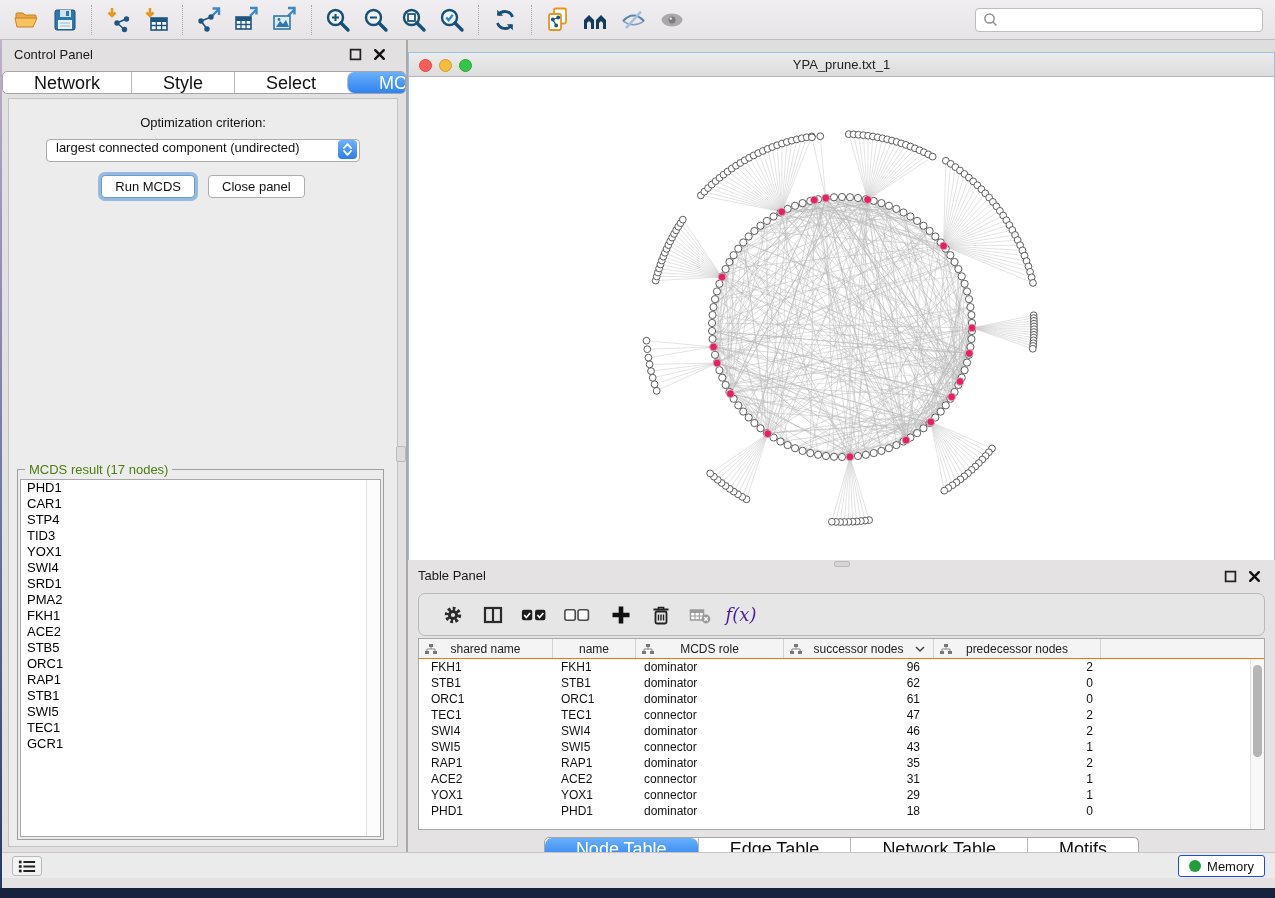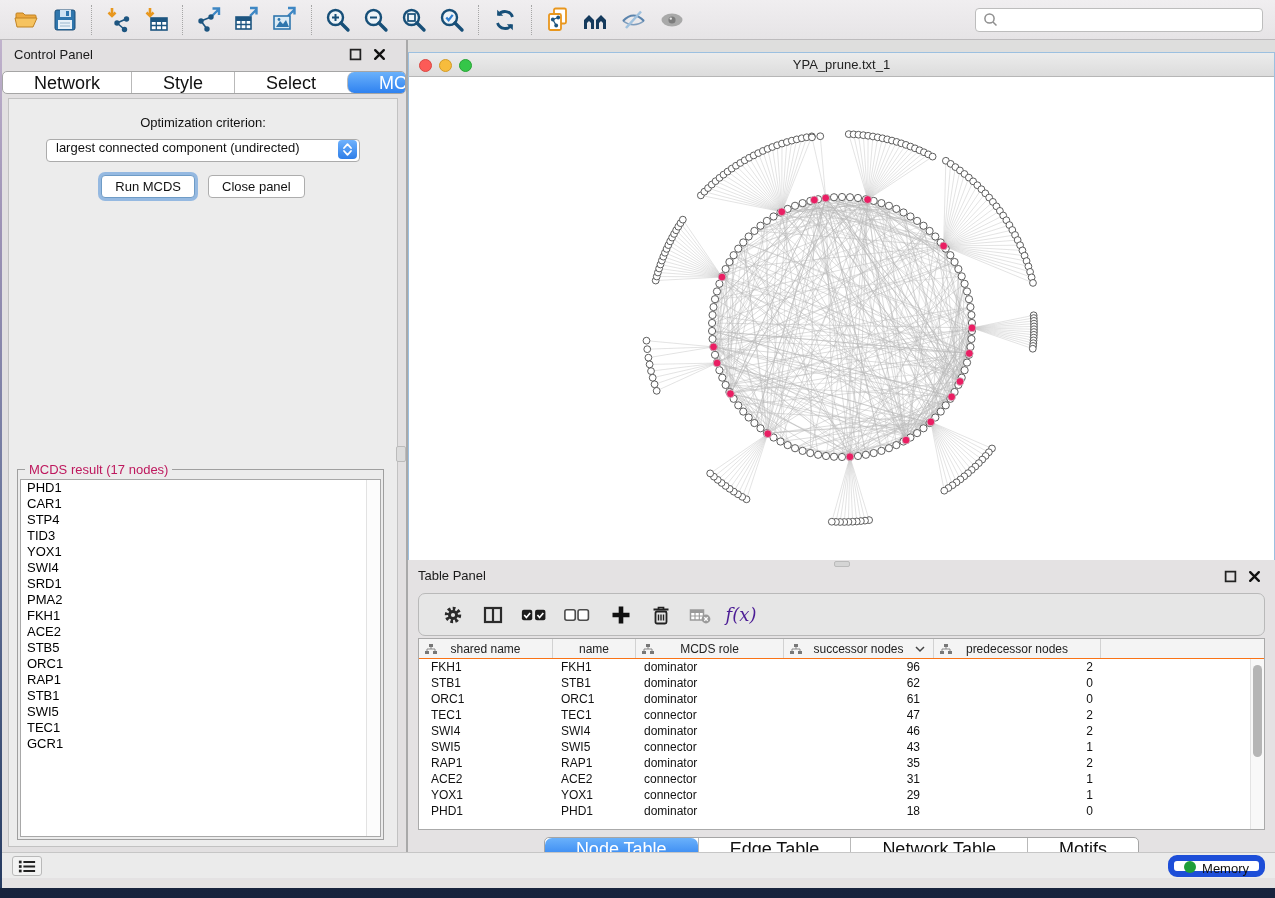--- a/index.html
+++ b/index.html
@@ -40,21 +40,21 @@
   .select-box { position:relative; margin:9px auto 0; width:314px; height:23px; background:#fff;
     border:1px solid #ababab; border-radius:4px; display:flex; align-items:flex-start; }
   .select-box .sel-text { flex:1; font-size:13px; padding-left:9px; color:#111; white-space:nowrap; }
   .stepper { width:19px; height:19px; margin-right:2px; border-radius:4px;
     background:linear-gradient(180deg,#6fb2fd,#2e7ee8); display:flex; align-items:center; justify-content:center; }
   .btn-row { margin-top:13px; display:flex; justify-content:center; gap:13px; }
   .btn { font-size:13px; font-family:"Liberation Sans",sans-serif; color:#111; background:#fff;
     border:1px solid #adadad; border-radius:4px; padding:3px 13px; height:23px; line-height:15px; }
   .btn.focused { border-color:#6f9cc6; box-shadow:0 0 0 3px rgba(128,172,222,.8); }
   .groupbox { position:absolute; left:8px; right:13px; top:370px; height:371px; border:1px solid #9f9f9f; }
-  .legend { position:absolute; top:-8px; left:7px; background:#ececec; padding:0 4px; font-size:13px; color:#be185d; }
+  .legend { position:absolute; top:-8px; left:7px; background:#ececec; padding:0 4px; font-size:13px; color:#4d7c0f; }
   .mcds-list { position:absolute; left:2px; right:2px; top:9px; bottom:2px; background:#fff; border:1px solid #a8a8a8; overflow:hidden; }
   .mcds-item { font-size:13px; line-height:16px; padding-left:6px; color:#000; }
   .mcds-scroll { position:absolute; right:0; top:0; bottom:0; width:14px; background:#fcfcfc; border-left:1px solid #e2e2e2; }
 
   
   .v-divider { position:absolute; left:406px; width:2px; top:40px; bottom:36px; background:#a9a9a9; }
   .v-grip { position:absolute; left:396px; top:446px; width:10px; height:16px; background:#dcdcdc; border:1px solid #bbb; border-radius:2px; }
 
   
   .right-region { position:absolute; left:408px; top:40px; right:0; bottom:36px; background:#dededd; }
@@ -89,22 +89,22 @@
   .td.c0{padding-left:12px}.td.c1{padding-left:8px}.td.c2{padding-left:8px}
   .td.c3{text-align:right;padding-right:14px}.td.c4{text-align:right;padding-right:8px}
   .t-scroll { position:absolute; right:0; top:20px; bottom:0; width:14px; background:#f8f8f8; border-left:1px solid #e3e3e3; }
   .t-thumb { position:absolute; right:2px; top:6px; width:9px; height:92px; background:#b5b5b5; border-radius:5px; }
   .tp-tabs { position:absolute; left:0; right:0; top:277px; display:flex; justify-content:center; }
 
   
   .statusbar { position:absolute; left:2px; right:0; bottom:10px; height:26px; background:#ebebeb; border-top:1px solid #c6c6c6; }
   .sb-btn { position:absolute; left:10px; top:3px; width:30px; height:20px; background:#f3f3f3; border:1px solid #b9b9b9; border-radius:3px;
     display:flex; align-items:center; justify-content:center; }
-  .mem-btn { position:absolute; right:10px; top:2px; height:22px; background:#fff; border:6px solid #1d4ed8; border-radius:9px;
-    display:flex; align-items:flex-start; gap:6px; padding:0 10px; font-size:13px; color:#111; }
+  .mem-btn { position:absolute; right:10px; top:2px; height:22px; background:#fff; border:1px solid #1d4ed8; border-radius:3px;
+    display:flex; align-items:center; gap:6px; padding:0 10px; font-size:13px; color:#111; }
   .mem-dot { width:12px; height:12px; border-radius:50%; background:#1f9e39; }
 </style>
 </head>
 <body>
 
 <div class="app">
 
   <div class="toolbar">
     <div class="tb">
       <svg width="28" height="28" viewBox="0 0 28 28">

